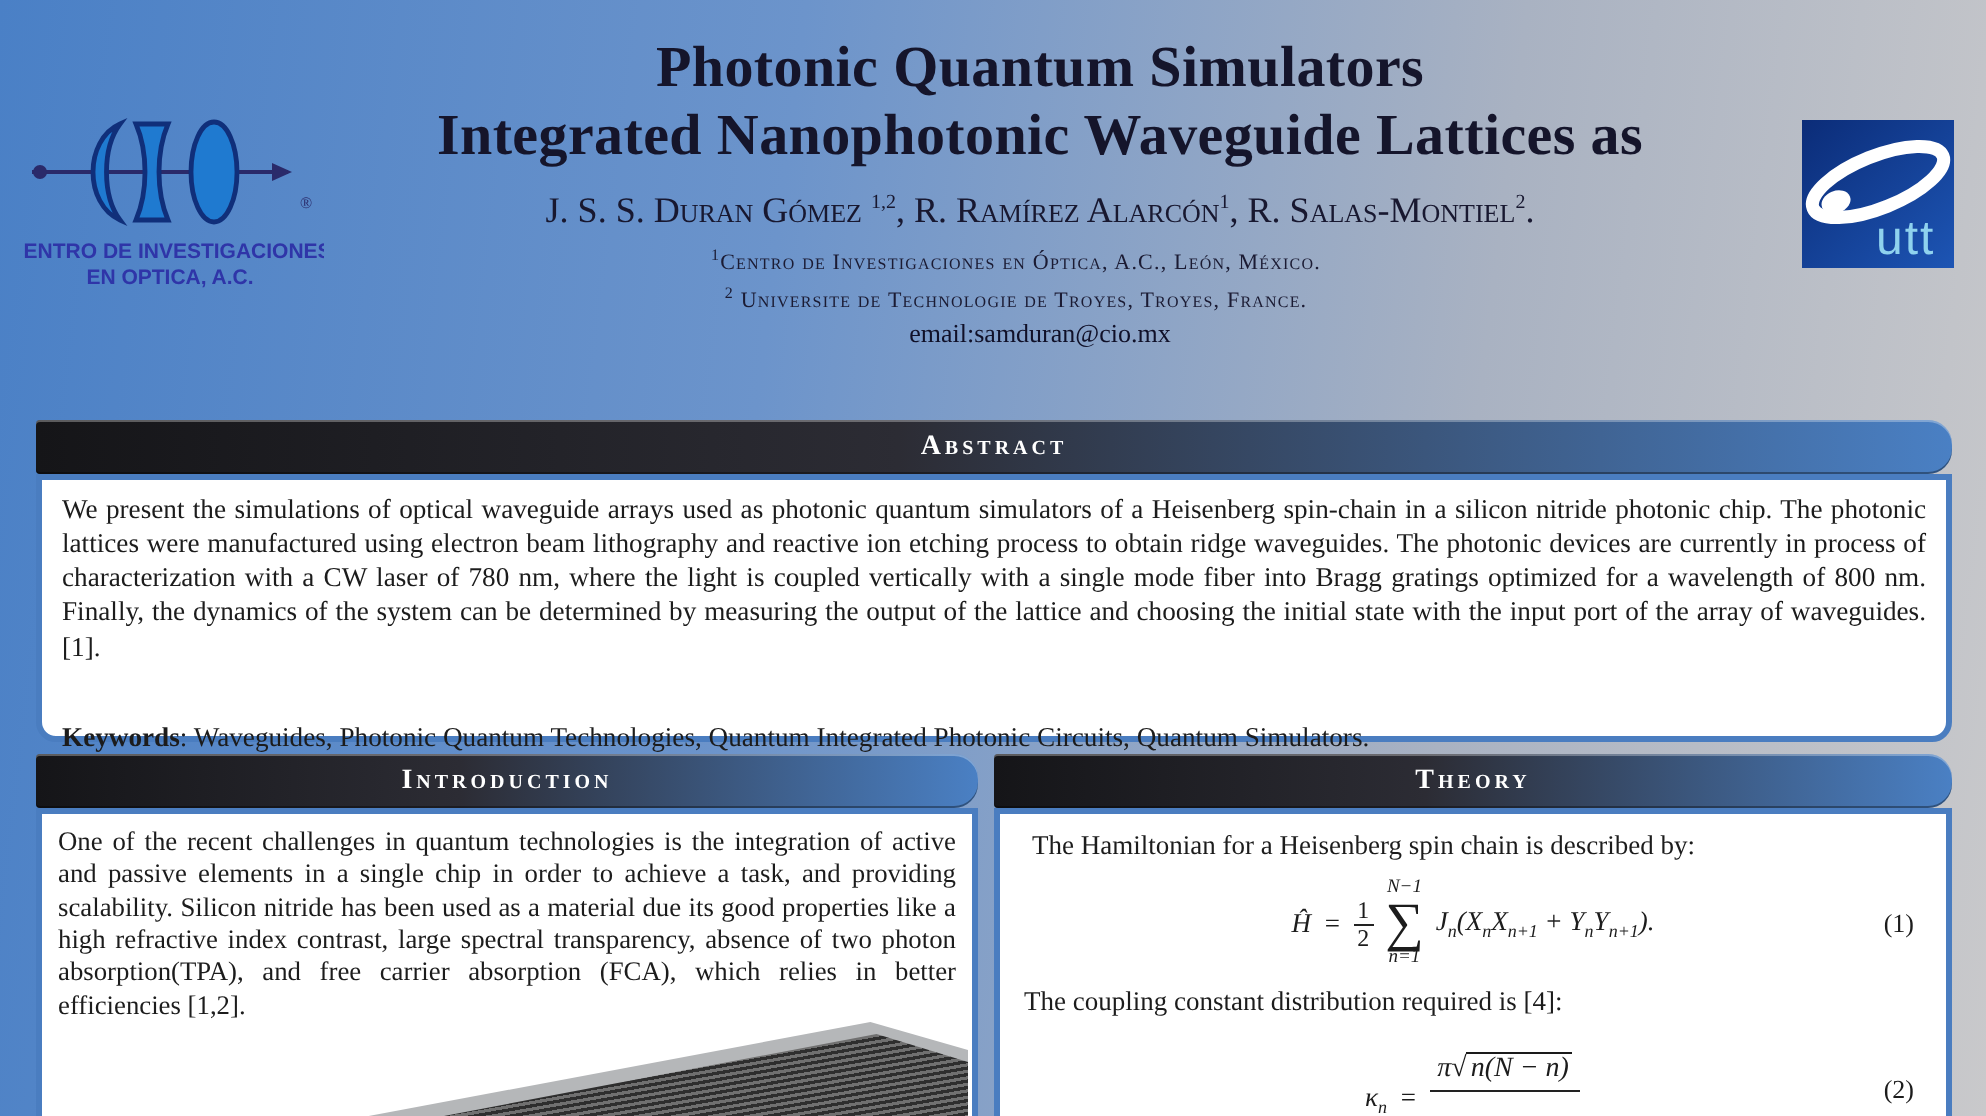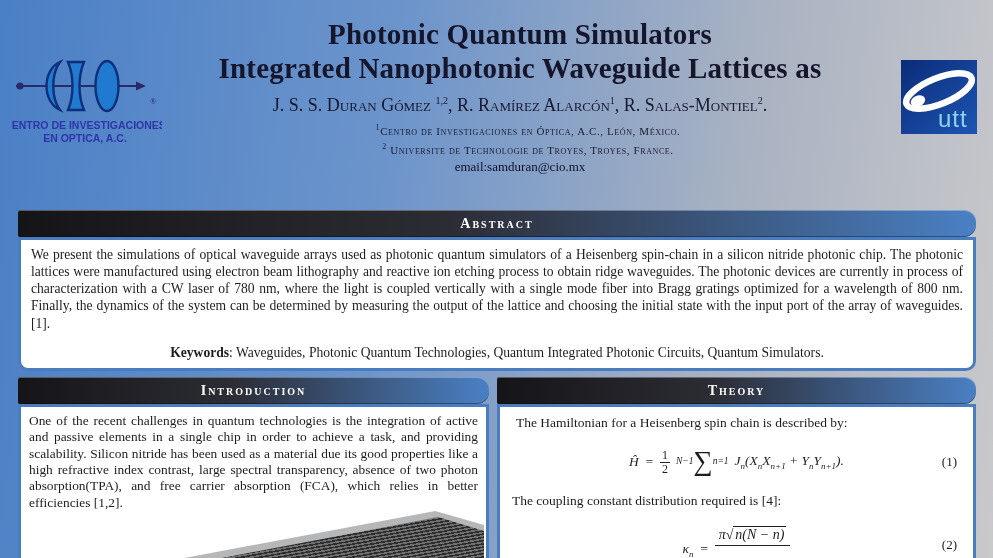--- a/index.html
+++ b/index.html
@@ -7,21 +7,21 @@
     position:relative; width:993px; height:558px; overflow:hidden;
     background:linear-gradient(97deg,#4a80c6 0%,#6c94cb 38%,#a9b2c2 72%,#c9c9cb 100%);
     font-family:"Liberation Serif",serif; color:#15152b;
   }
   
   .title{position:absolute;left:150px;top:17px;width:740px;text-align:center;
     font-size:29px;font-weight:bold;line-height:34px;color:#15152b;letter-spacing:.2px;}
   .authors{position:absolute;left:150px;top:95px;width:740px;text-align:center;
     font-size:18px;font-variant:small-caps;color:#181830;}
   .authors sup{font-size:10px;}
-  .affil{position:absolute;left:158px;width:740px;text-align:center;
+  .affil{position:absolute;left:138px;width:740px;text-align:center;
     font-size:11px;font-variant:small-caps;letter-spacing:.6px;color:#1b1b33;}
   .affil sup{font-size:8px;}
   .affil1{top:123px;} .affil2{top:142px;}
   .email{position:absolute;left:150px;top:159px;width:740px;text-align:center;
     font-size:13px;color:#101028;}
   .cio-logo{position:absolute;left:12px;top:56px;}
   .utt-logo{position:absolute;left:901px;top:60px;}
   
   .section{position:absolute;}
   .sec-abstract{left:18px;top:210px;width:958px;}
@@ -32,36 +32,36 @@
     background:linear-gradient(to right,#151518 0%,#2c2c34 45%,#4a80c4 100%);
     color:#ffffff;font-weight:bold;font-variant:small-caps;font-size:14px;letter-spacing:2px;
     border-radius:2px 12px 12px 2px;
     box-shadow:inset 0 1px 0 rgba(255,255,255,.30), inset 0 -1px 0 rgba(0,0,0,.35);
   }
   .sec-body{
     background:#ffffff;border:3px solid #4a7dc0;box-sizing:border-box;
     text-align:justify;color:#1c1c1c;position:relative;
   }
   .abstract-body{height:134px;border-radius:0 0 10px 10px;padding:6px 10px;font-size:13.6px;line-height:1.26;}
-  .keywords{margin-top:12px;text-align:center;}
+  .keywords{margin-top:28px;text-align:left;}
   .keywords b{font-weight:bold;}
   .intro-body{height:300px;padding:6px 8px;font-size:13.4px;line-height:1.22;}
   .theory-body{height:300px;padding:8px 12px 0;font-size:13.5px;text-align:left;}
   
   .math{font-style:italic;}
   .math sub,.math sup{font-size:9px;font-style:italic;}
   .eq-row{display:flex;justify-content:center;align-items:center;gap:6px;position:relative;}
   .eq1-row{margin-top:4px;height:54px;}
   .eq2-row{margin-top:18px;align-items:flex-start;}
   .eq-number{position:absolute;right:4px;top:50%;transform:translateY(-50%);
     font-size:13px;font-style:normal;color:#1c1c1c;}
   .eq2-row .eq-number{top:18px;}
   .frac{display:inline-flex;flex-direction:column;align-items:center;font-size:12px;line-height:1.05;}
   .frac .fnum{border-bottom:1px solid #222;padding:0 2px;}
-  .sum{display:inline-flex;flex-direction:row;align-items:center;line-height:1;}
+  .sum{display:inline-flex;flex-direction:column;align-items:center;line-height:1;}
   .sum .lim{font-size:9.5px;font-style:italic;}
   .sum .sigma{font-size:27px;font-style:normal;line-height:.95;}
   .bigfrac{display:inline-flex;flex-direction:column;align-items:center;font-size:14px;}
   .bigfrac .bnum{padding:0 4px 2px;}
   .bigfrac .bbar{border-top:1.4px solid #222;align-self:stretch;}
   .bigfrac .bden{height:26px;}
   .radical{font-style:normal;}
   .overline{border-top:1px solid #1a1a1a;padding:0 2px;}
   .t-line{padding-left:4px;}
   .t-line2{margin-top:4px;padding-left:0;}

